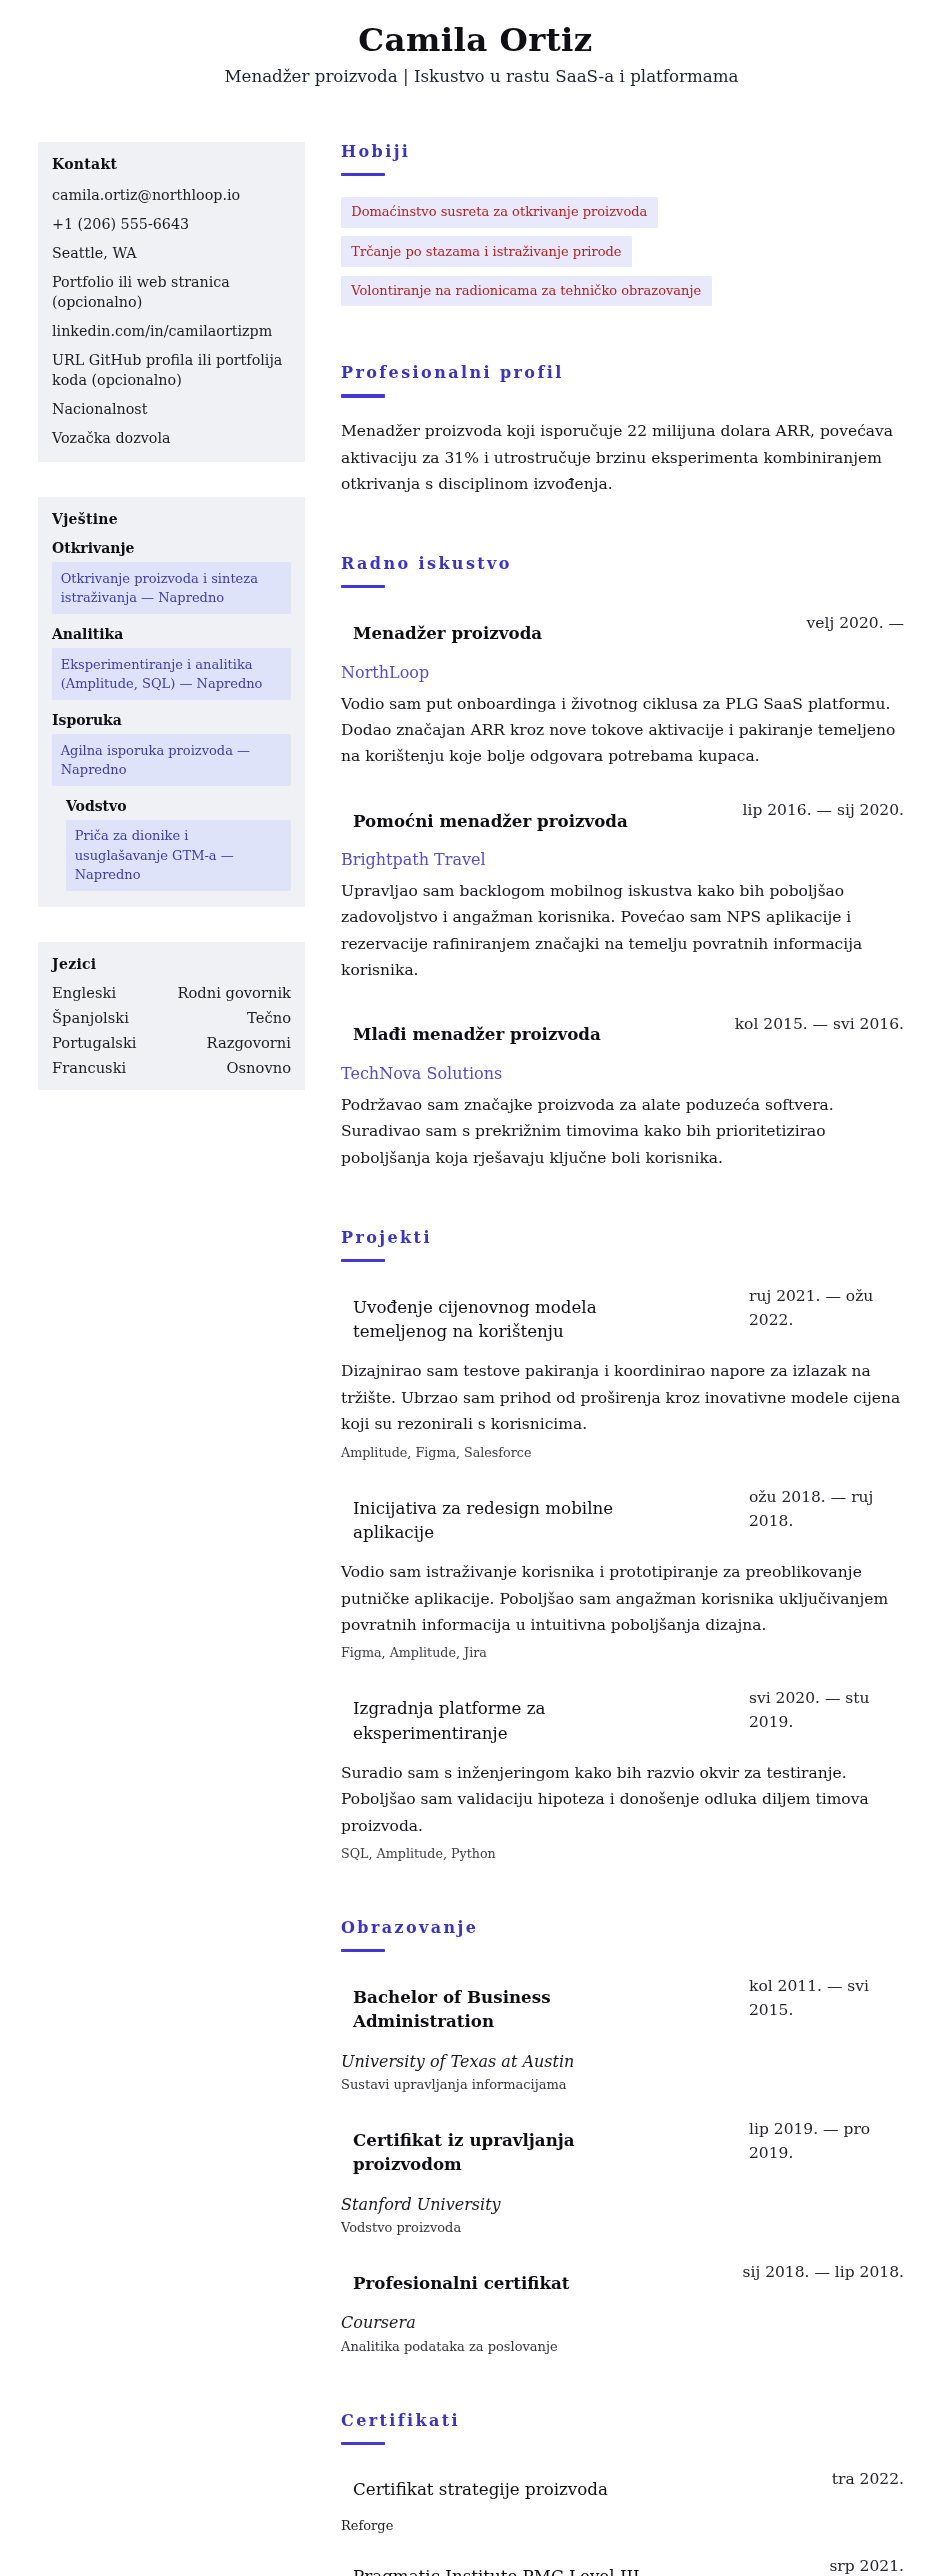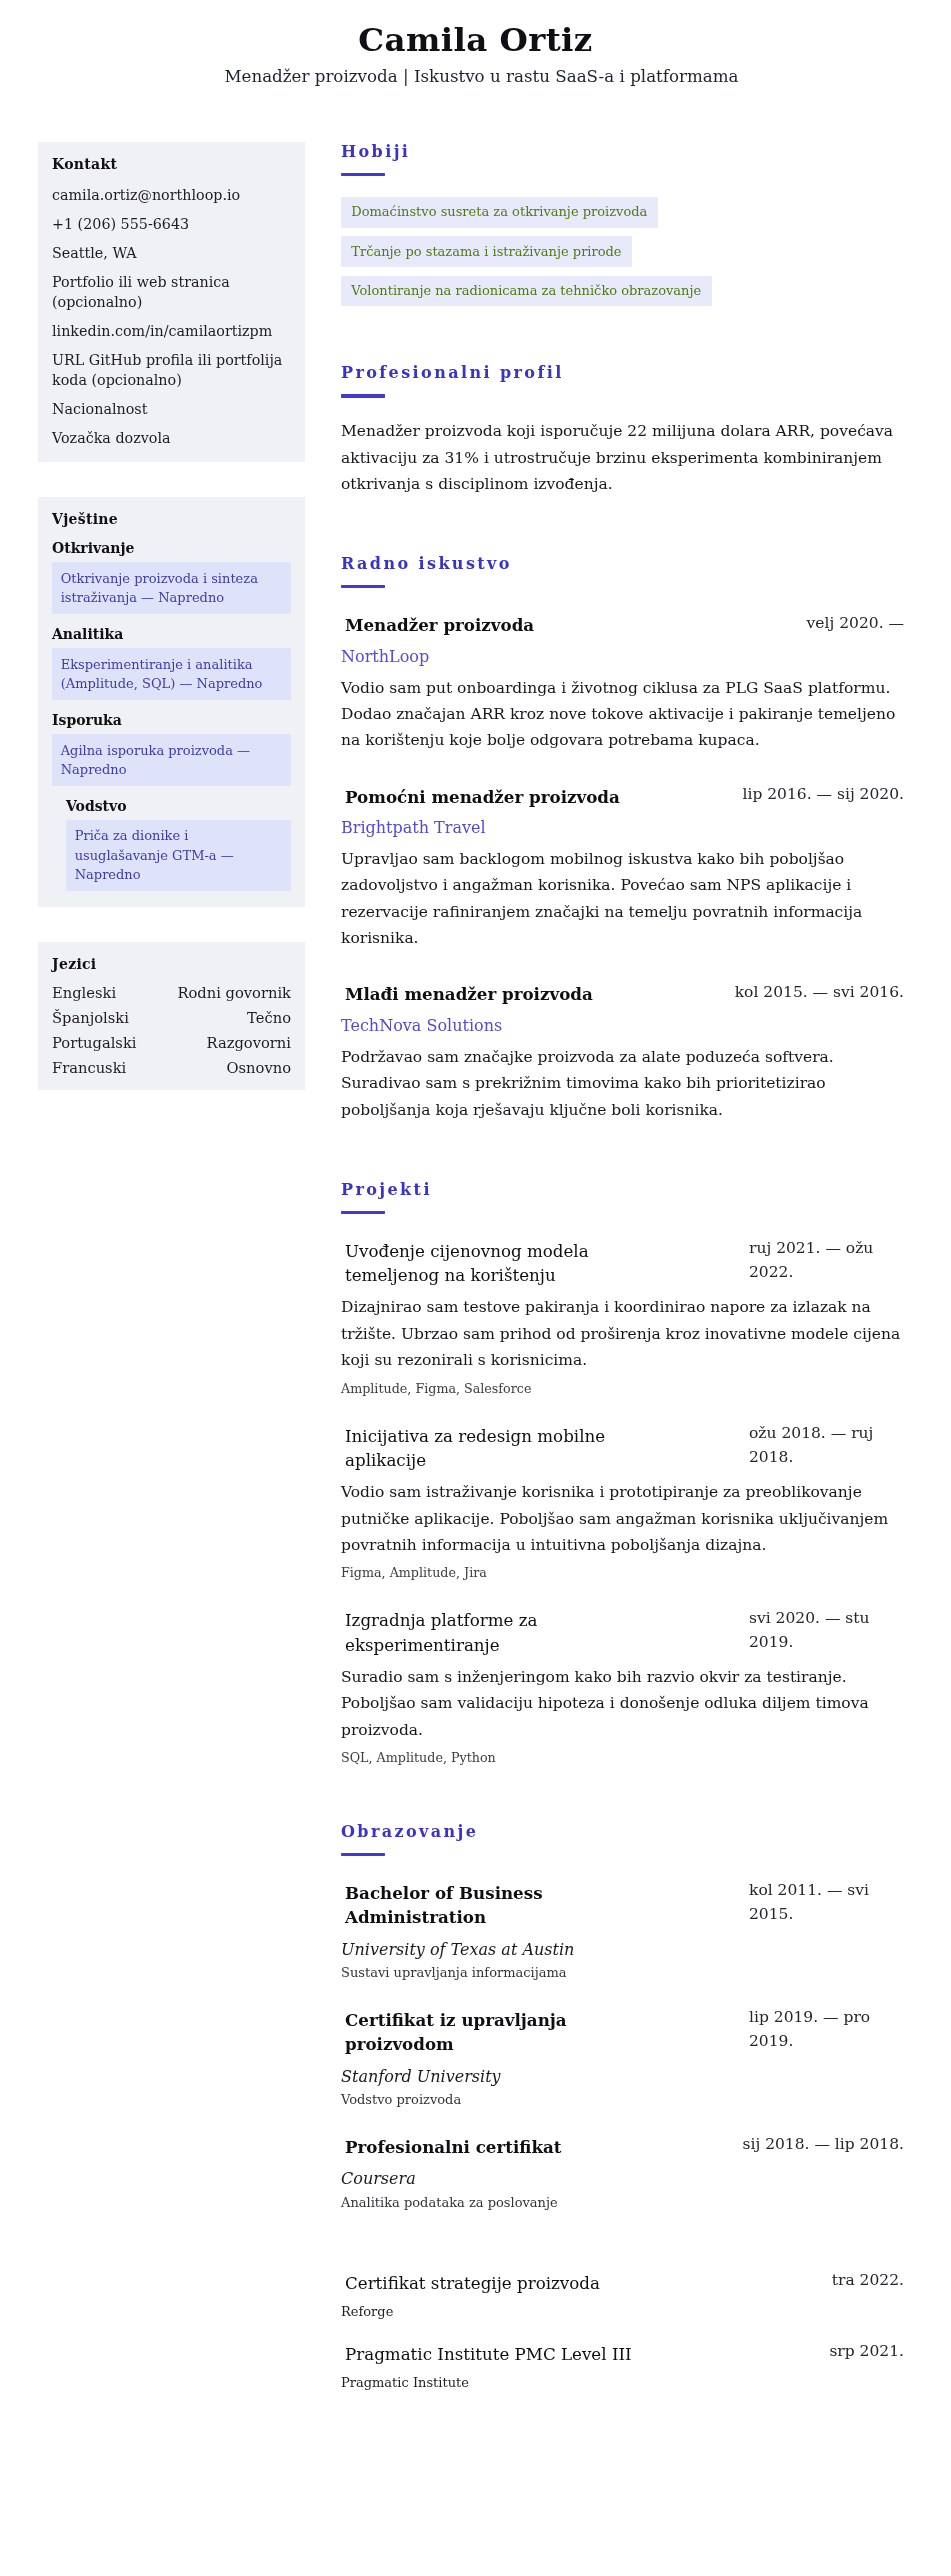--- a/index.html
+++ b/index.html
@@ -26,27 +26,27 @@
   .lrow{display:flex;justify-content:space-between;gap:8px;font-size:14.7px;color:#1c1c22;margin-bottom:8px;}
   .lrow:last-child{margin-bottom:0;}
 
   
   section{margin-bottom:57px;}
   section:last-child{margin-bottom:8px;}
   .sec-head h2{margin:0;font-size:16px;color:#3a33c9;letter-spacing:2.4px;}
   .sec-bar{width:44px;height:3.2px;background:#4537d6;margin-top:12px;border-radius:0.8px;}
   .sec-body{margin-top:20.6px;}
 
-  .hpill{display:table;background:#e8eafb;color:#4d7c0f;font-size:13px;line-height:1.4;padding:6.3px 10.3px;margin-bottom:8.7px;border-radius:1.6px;}
+  .hpill{display:table;background:#e8eafb;color:#b91c1c;font-size:13px;line-height:1.4;padding:6.3px 10.3px;margin-bottom:8.7px;border-radius:1.6px;}
   .hpill:last-child{margin-bottom:0;}
 
   .bodytext{margin:0;font-size:15.5px;line-height:1.7;color:#17171a;}
 
   .ehead{display:flex;justify-content:space-between;gap:19px;}
-  .etitle{margin:4px;font-size:16.7px;line-height:1.45;color:#0f0f12;font-weight:700;}
+  .etitle{margin:12px;font-size:16.7px;line-height:1.45;color:#0f0f12;font-weight:700;}
   .etitle.plain{font-weight:400;}
   .etitle.capped{max-width:333px;}
   .edate{font-size:15.5px;line-height:1.55;color:#24242c;padding-top:1.6px;text-align:left;}
   .edate.fixed{flex:0 0 155px;}
   .edate.nowrap{white-space:nowrap;}
 
   .company{font-size:16px;color:#544bd3;margin-top:5.6px;}
   .job{margin-bottom:27px;}
   .job:last-child{margin-bottom:0;}
   .job .bodytext{margin-top:8.7px;}
@@ -262,20 +262,24 @@
               <div class="edate nowrap">sij 2018. — lip 2018.</div>
             </div>
             <div class="school">Coursera</div>
             <div class="field">Analitika podataka za poslovanje</div>
           </article>
 
         </div>
       </section>
 
       <section>
+        <div class="sec-head">
+          <h2>Certifikati</h2>
+          <div class="sec-bar"></div>
+        </div>
         <div class="sec-body">
 
           <article class="cert">
             <div class="ehead">
               <h3 class="etitle plain">Certifikat strategije proizvoda</h3>
               <div class="edate nowrap">tra 2022.</div>
             </div>
             <div class="issuer">Reforge</div>
           </article>
 

